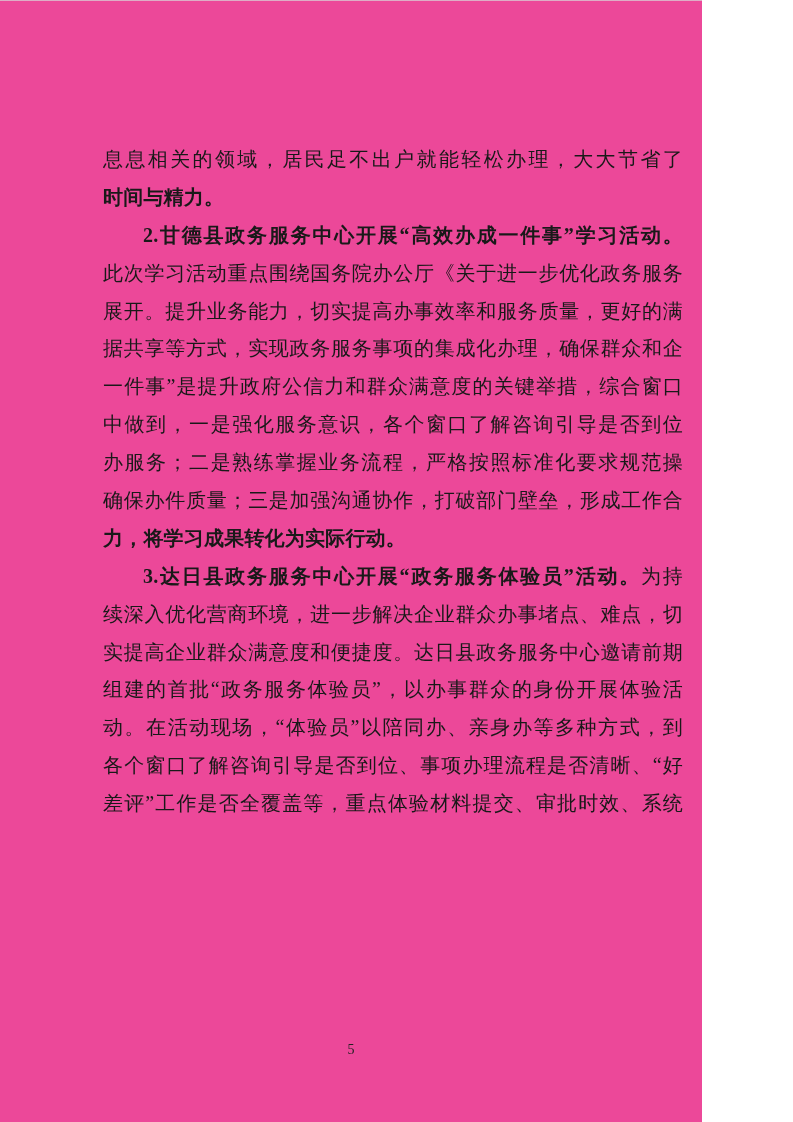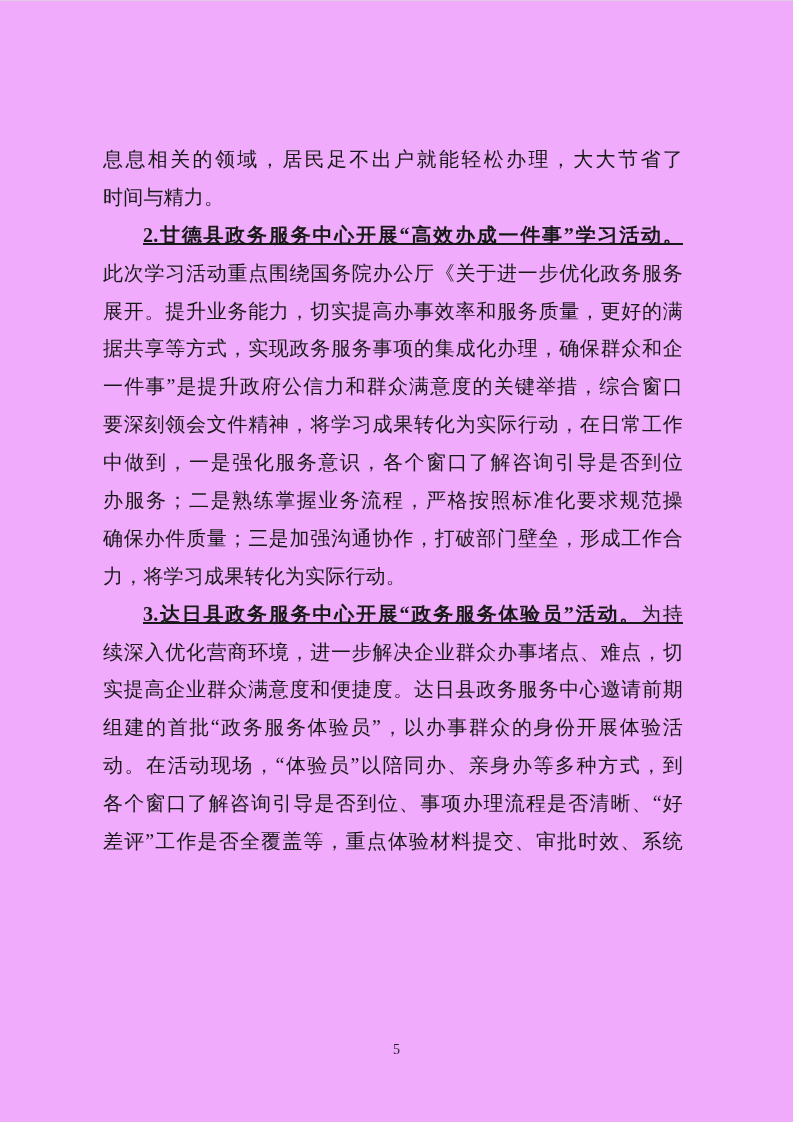--- a/index.html
+++ b/index.html
@@ -2,23 +2,23 @@
 <html><head>
 <meta charset="utf-8">
 <style>
   html, body {
     margin: 0;
     padding: 0;
     background: #ffffff;
   }
   .page {
     position: relative;
-    width: 793px;
+    width: 702px;
     height: 1122px;
-    background: #f0abfc;
+    background: #ec4899;
     overflow: hidden;
     font-family: "Liberation Serif", "DejaVu Serif", serif;
   }
   .top-edge {
     position: absolute;
     top: 0; left: 0; right: 0;
     height: 1px;
     background: #d9d9d9;
     opacity: 0.7;
   }
@@ -37,24 +37,24 @@
     height: 37.9px;
     line-height: 37.9px;
     font-size: 20px;
     letter-spacing: 0.2px;
     text-align: justify;
     text-align-last: justify;
     overflow: hidden;
   }
   .line.no-fill {
     text-align-last: left;
+    font-weight: bold;
   }
   .line.indent {
     text-indent: 40px;
-    text-decoration: underline;
   }
   .seg-bold {
     font-weight: bold;
   }
   .footer-pagenum {
     position: absolute;
     top: 1041px;
     left: 0;
     width: 100%;
     text-align: center;
@@ -73,21 +73,20 @@
       <div class="para">
         <div class="line"><span class="seg">息息相关的领域，居民足不出户就能轻松办理，大大节省了</span></div>
         <div class="line no-fill"><span class="seg">时间与精力。</span></div>
       </div>
       <div class="para">
         <div class="line indent"><span class="seg-bold">2.甘德县政务服务中心开展“高效办成一件事”学习活动。</span></div>
         <div class="line"><span class="seg">此次学习活动重点围绕国务院办公厅《关于进一步优化政务服务</span></div>
         <div class="line"><span class="seg">展开。提升业务能力，切实提高办事效率和服务质量，更好的满</span></div>
         <div class="line"><span class="seg">据共享等方式，实现政务服务事项的集成化办理，确保群众和企</span></div>
         <div class="line"><span class="seg">一件事”是提升政府公信力和群众满意度的关键举措，综合窗口</span></div>
-        <div class="line"><span class="seg">要深刻领会文件精神，将学习成果转化为实际行动，在日常工作</span></div>
         <div class="line"><span class="seg">中做到，一是强化服务意识，各个窗口了解咨询引导是否到位</span></div>
         <div class="line"><span class="seg">办服务；二是熟练掌握业务流程，严格按照标准化要求规范操作，</span></div>
         <div class="line"><span class="seg">确保办件质量；三是加强沟通协作，打破部门壁垒，形成工作合</span></div>
         <div class="line no-fill"><span class="seg">力，将学习成果转化为实际行动。</span></div>
       </div>
       <div class="para">
         <div class="line indent"><span class="seg-bold">3.达日县政务服务中心开展“政务服务体验员”活动。</span><span class="seg">为持</span></div>
         <div class="line"><span class="seg">续深入优化营商环境，进一步解决企业群众办事堵点、难点，切</span></div>
         <div class="line"><span class="seg">实提高企业群众满意度和便捷度。达日县政务服务中心邀请前期</span></div>
         <div class="line"><span class="seg">组建的首批“政务服务体验员”，以办事群众的身份开展体验活</span></div>

